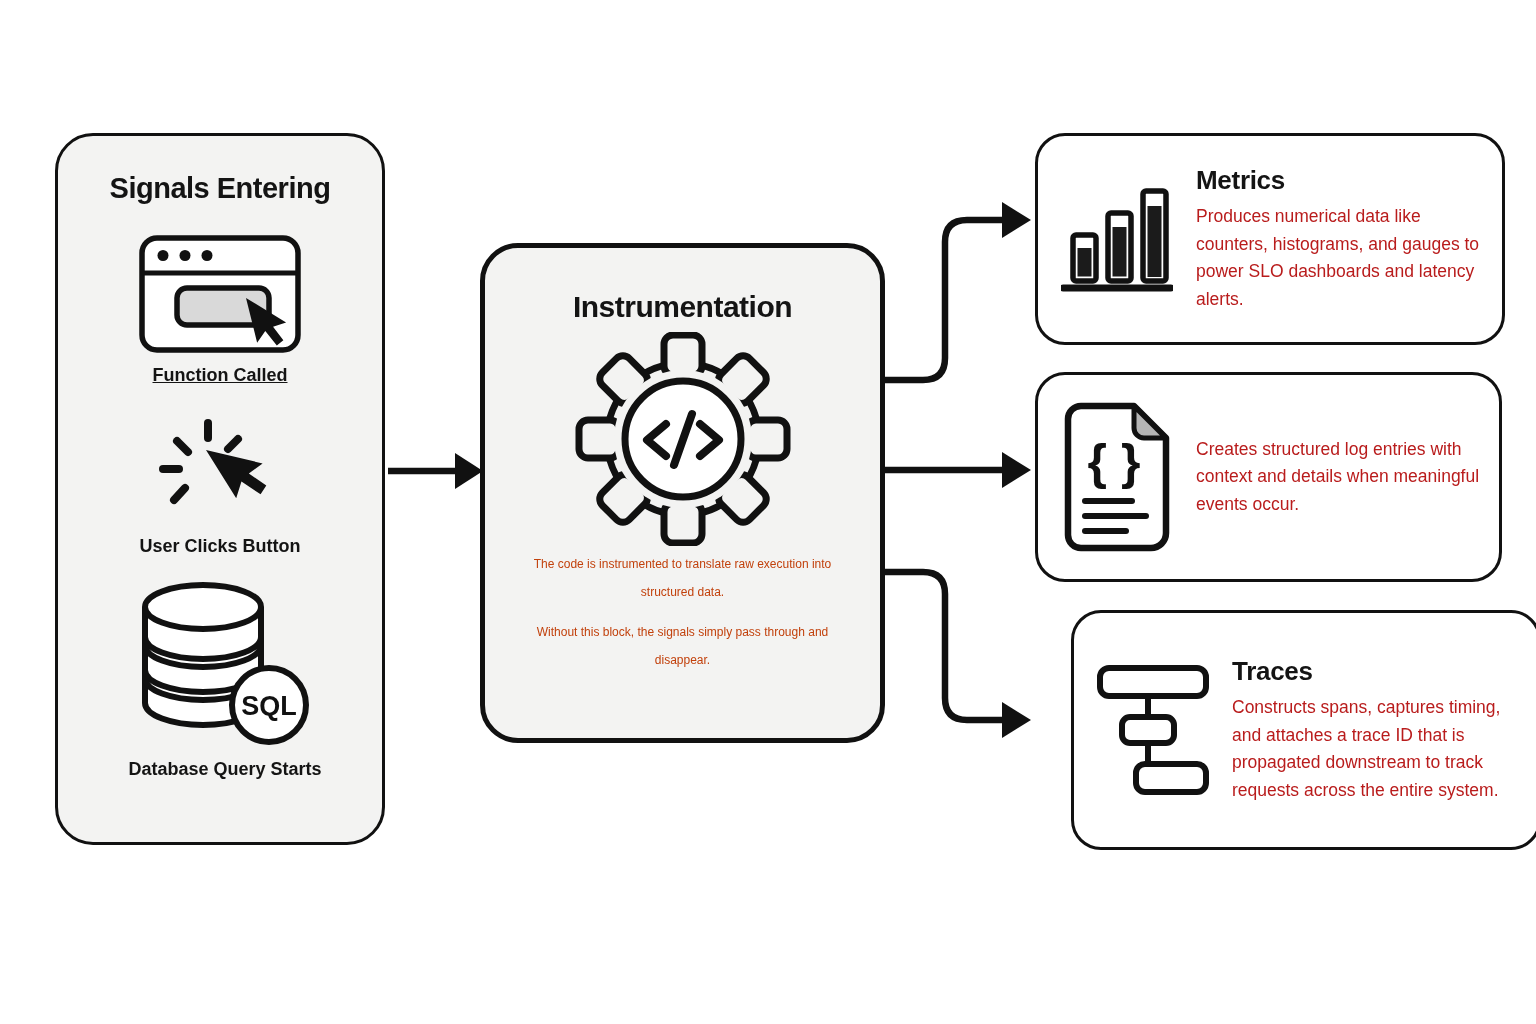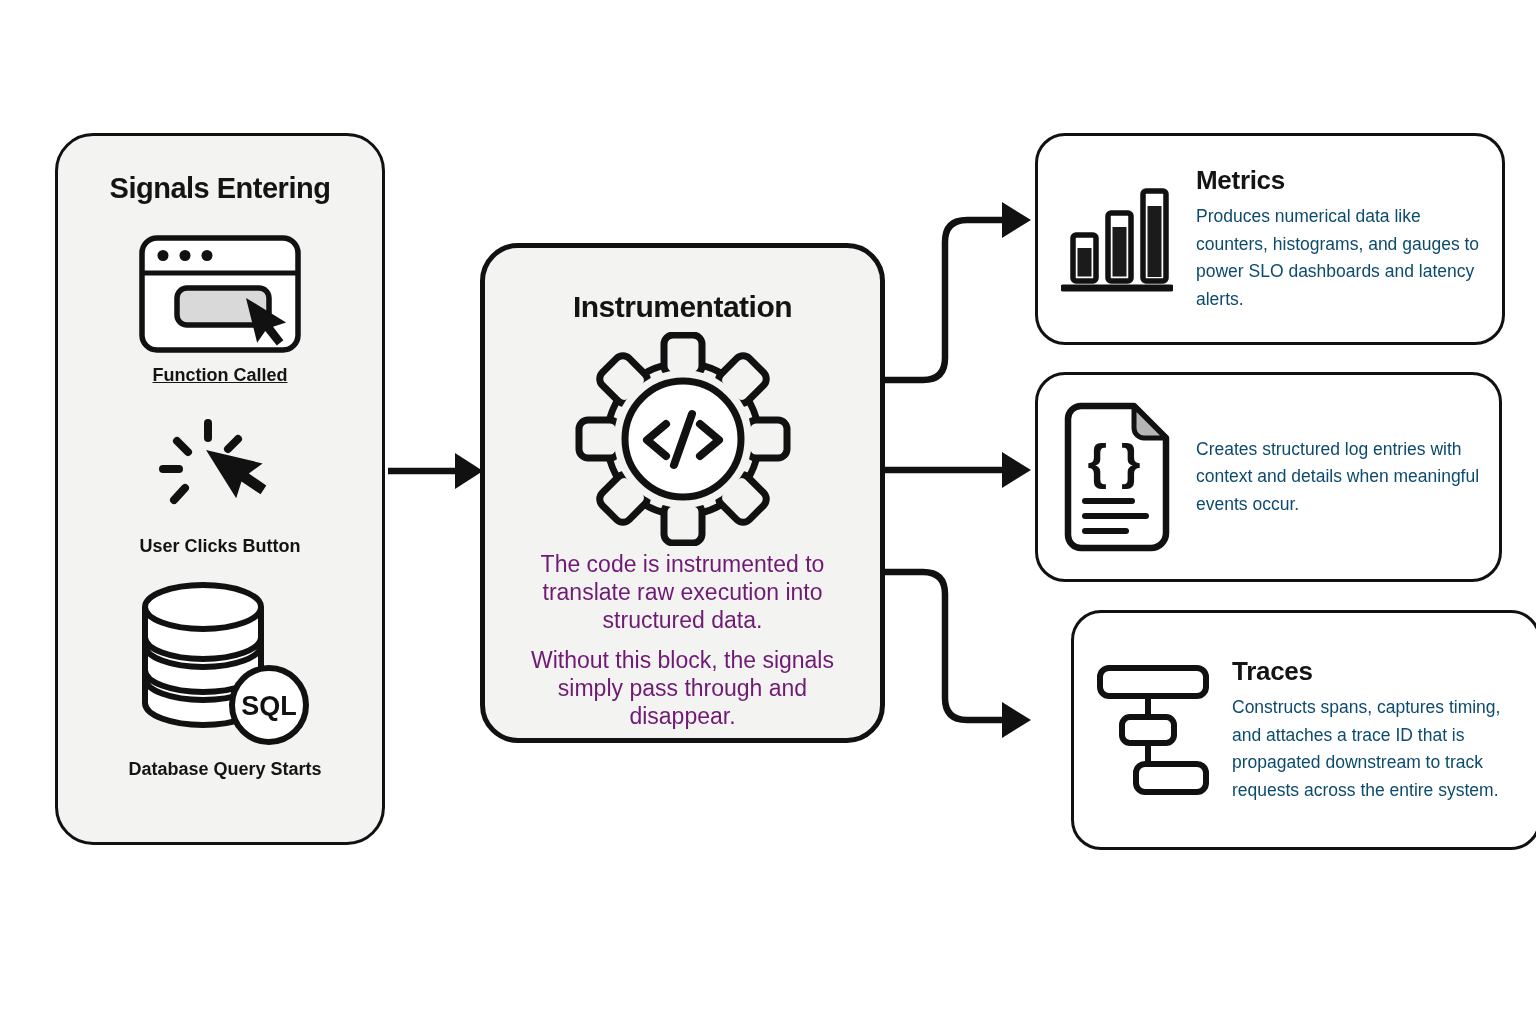--- a/index.html
+++ b/index.html
@@ -16,32 +16,32 @@
   .signal-item svg { display: block; margin: 0 auto; }
   .signal-label { font-size: 18px; font-weight: bold; margin-top: 12px; }
   #signal-item-function { margin-top: 30px; text-decoration: underline; }
   #signal-item-click { margin-top: 26px; }
   #signal-item-db { margin-top: 22px; padding-left: 10px; }
 
   
   #instrumentation-panel { left: 480px; top: 243px; width: 405px; height: 500px; border-radius: 38px; border-width: 5px; text-align: center; }
   #instrumentation-title { font-size: 30px; font-weight: bold; letter-spacing: -0.5px; margin-top: 42px; }
   #gear-wrap { margin-top: 8px; }
-  .instr-para { font-size: 23px; line-height: 28px; color: #701a75; width: 330px; margin: 0 auto; }
+  .instr-para { font-size: 12px; line-height: 28px; color: #c2410c; width: 330px; margin: 0 auto; }
   .instr-para + .instr-para { margin-top: 12px; }
 
   
   .output-panel { background: #ffffff; border-width: 3px; border-radius: 30px; display: flex; align-items: center; }
   #metrics-panel { left: 1035px; top: 133px; width: 470px; height: 212px; }
   #logs-panel   { left: 1035px; top: 372px; width: 467px; height: 210px; }
   #traces-panel { left: 1071px; top: 610px; width: 470px; height: 240px; }
   .output-icon-wrap { width: 158px; display: flex; justify-content: center; flex: 0 0 158px; }
   .output-text { flex: 1; padding-right: 16px; }
   .output-title { font-size: 26px; font-weight: bold; letter-spacing: -0.3px; margin-bottom: 7px; }
-  .output-desc { font-size: 17.5px; line-height: 27.5px; color: #0c4a6e; }
+  .output-desc { font-size: 17.5px; line-height: 27.5px; color: #b91c1c; }
 </style>
 </head>
 <body>
 
 <div id="canvas">
 
   <svg id="connectors" width="1536" height="1024" viewBox="0 0 1536 1024">
     <g stroke="#111111" stroke-width="6.5" fill="none" stroke-linecap="butt">
       <path d="M 388 471 L 458 471"></path>
       <path d="M 881 380 L 923 380 Q 945 380 945 358 L 945 242 Q 945 220 967 220 L 1004 220"></path>

